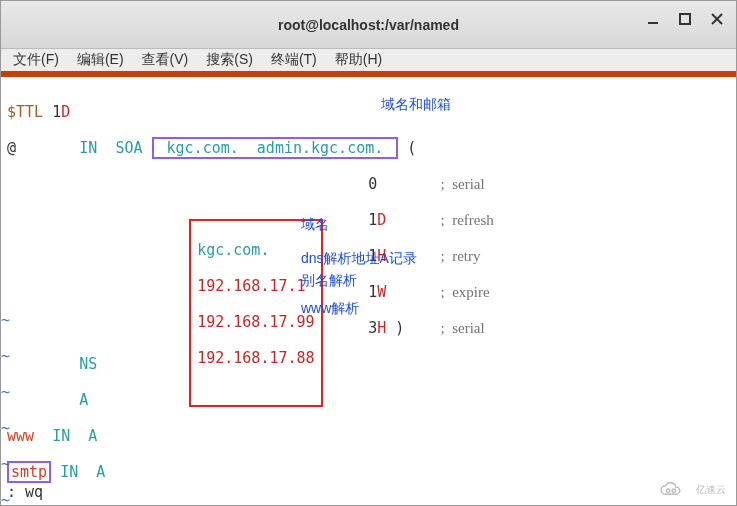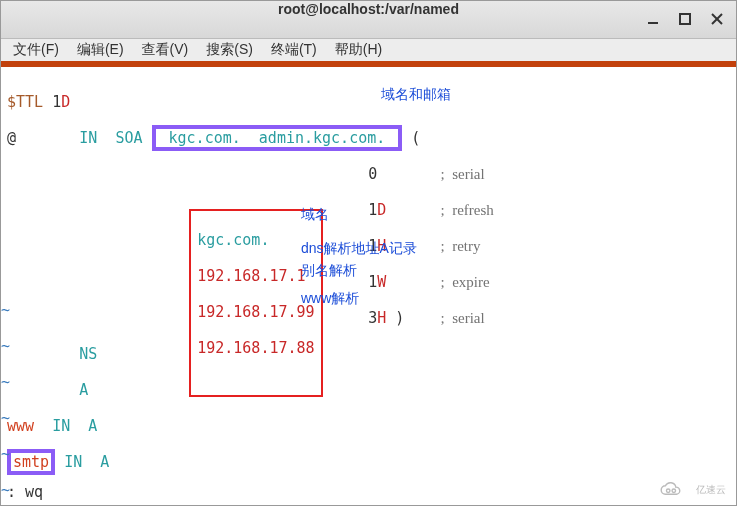--- a/index.html
+++ b/index.html
@@ -13,24 +13,25 @@
     }
     .window {
       width: 737px;
       height: 506px;
       background: #fff;
       border: 1px solid #999;
       display: flex;
       flex-direction: column;
     }
     .titlebar {
-      height: 38px;
+      height: 48px;
       background: linear-gradient(to bottom, #e8e8e8, #d8d8d8);
       border-bottom: 1px solid #bbb;
       display: flex;
+      align-items: center;
       justify-content: center;
       position: relative;
     }
     .titlebar-title {
       font-size: 14px;
       font-weight: bold;
       color: #333;
     }
     .win-controls {
       position: absolute;
@@ -74,21 +75,21 @@
       color: #333;
       position: relative;
       white-space: pre;
       overflow: hidden;
     }
     .t-teal { color: #2a9da0; }
     .t-brown { color: #a55a2a; }
     .t-red { color: #c82828; }
     .t-redorange { color: #d1401f; }
     .t-comment { color: #737373; font-family: Liberation Serif, serif; }
-    .box-red { border: 4px solid #8b5cf6; padding: 0 4px; }
+    .box-red { border: 2px solid #8b5cf6; padding: 0 4px; }
     .annot {
       position: absolute;
       color: #1d4ed8;
       font-family: "Microsoft YaHei","SimHei",sans-serif;
       font-size: 14px;
       font-weight: normal;
       white-space: nowrap;
       text-align: center;
     }
     .vim-tilde { color: #3a7bbd; }

